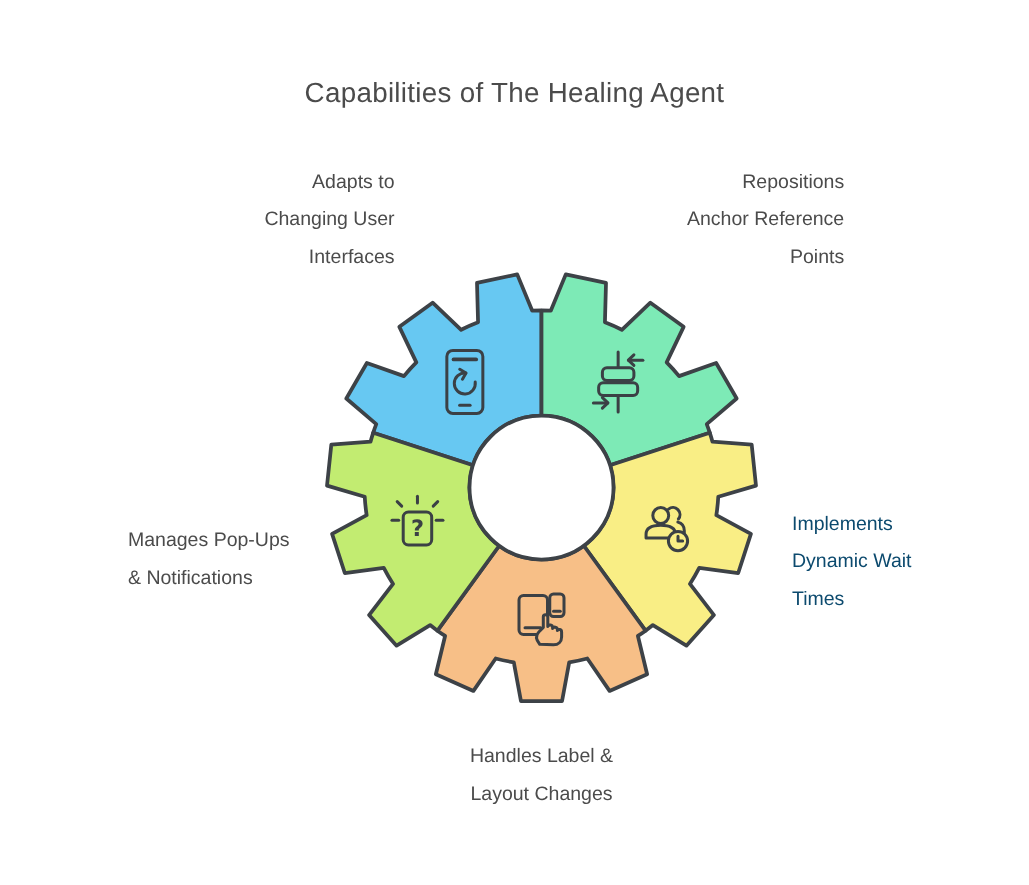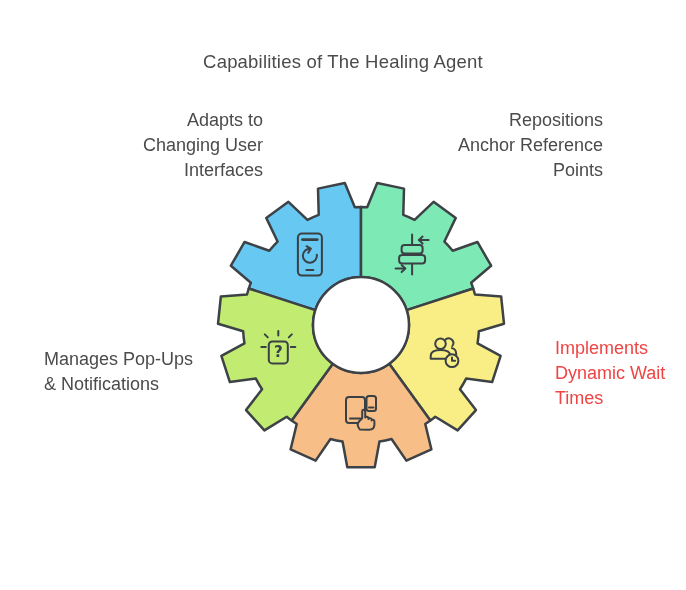--- a/index.html
+++ b/index.html
@@ -9,21 +9,21 @@
     background:#ffffff;
     font-family:"Liberation Sans",sans-serif;
     overflow:hidden;
   }
   .title{
     position:absolute;top:51px;left:0;width:686px;
     text-align:center;font-size:18.5px;letter-spacing:0.2px;
   }
   .label{
     position:absolute;
-    font-size:18px;line-height:25px;
+    font-size:13px;line-height:25px;
     white-space:pre-line;
   }
   .lbl-0{right:423px;top:108px;text-align:right;}
   .lbl-1{left:458px;top:108px;text-align:left;}
   .lbl-2{left:528px;top:336px;text-align:left;}
   .lbl-3{left:199px;top:491px;width:324px;text-align:center;}
   .lbl-4{right:493px;top:347px;text-align:left;}
   svg.gear{position:absolute;left:0;top:0;}
 </style>
 </head>
@@ -96,19 +96,21 @@
         </g>
       </g>
     </svg>
 
   <div class="label lbl-0" style="color: rgb(75, 75, 75);">Adapts to
 Changing User
 Interfaces</div>
   <div class="label lbl-1" style="color: rgb(75, 75, 75); text-align: right;">Repositions
 Anchor Reference
 Points</div>
-  <div class="label lbl-2" style="color: #ef4444; margin-left: 27px;">Implements
+  <div class="label lbl-2" style="color: #0c4a6e;">Implements
 Dynamic Wait
 Times</div>
+  <div class="label lbl-3" style="color: rgb(75, 75, 75);">Handles Label &amp;
+Layout Changes</div>
   <div class="label lbl-4" style="color: rgb(75, 75, 75);">Manages Pop-Ups
 &amp; Notifications</div>
 
 </div>
 
 </body></html>

